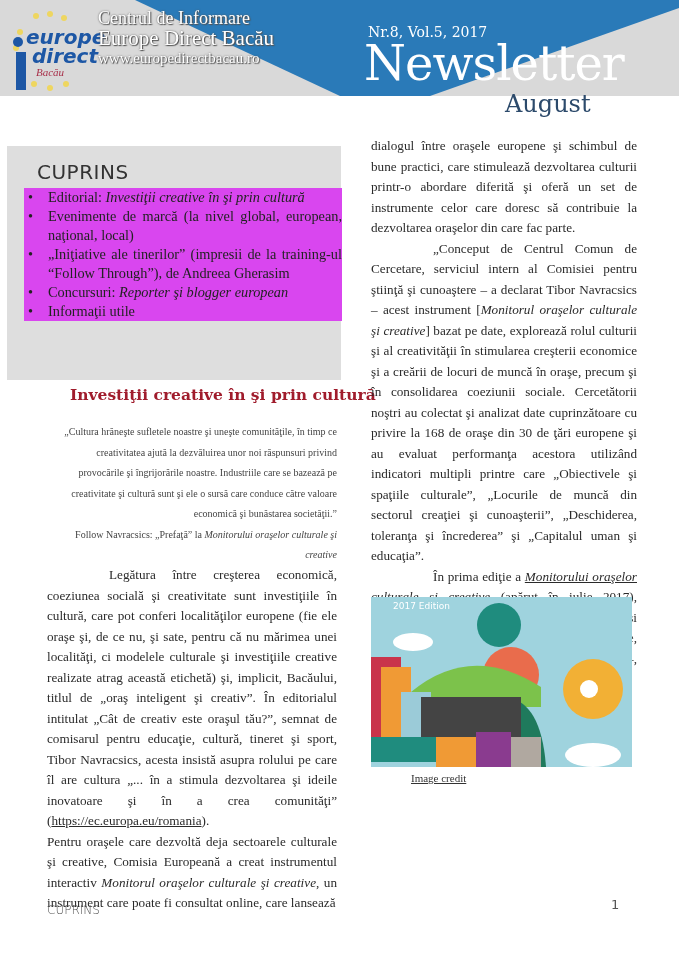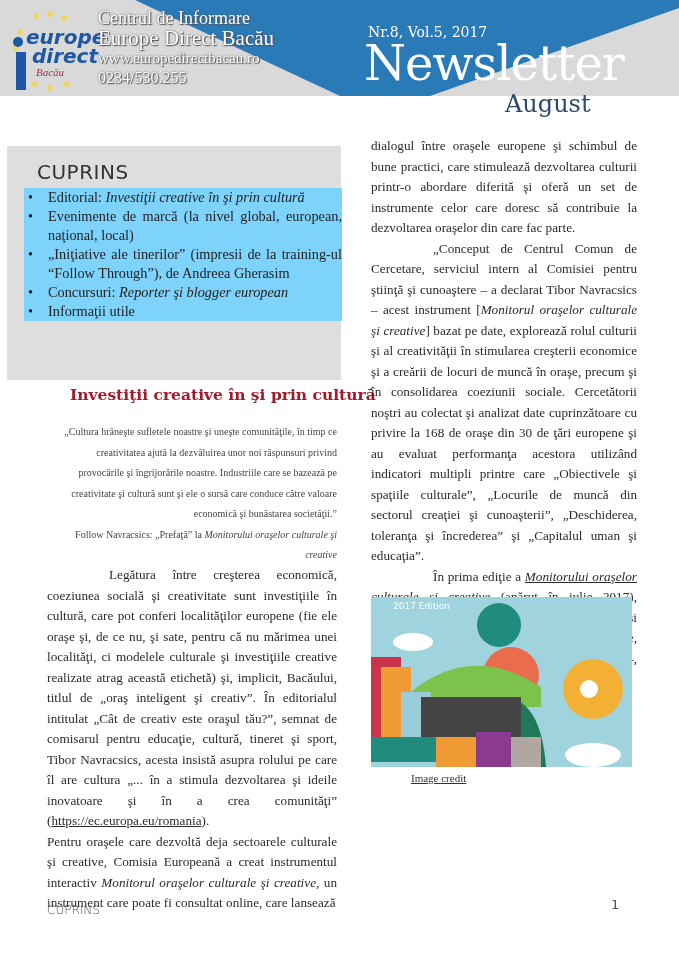--- a/index.html
+++ b/index.html
@@ -17,21 +17,21 @@
   .org .l1 { font-size:18px; line-height:17px; }
   .org .l2 { font-size:21px; line-height:22px; }
   .org .l3 { font-size:15px; line-height:19px; }
   .org .l4 { font-size:16px; line-height:19px; }
   .issue { position:absolute; left:368px; top:24px; font-size:14px; color:#ffffff; font-family:"DejaVu Serif", serif; }
   .nl-title { position:absolute; left:364px; top:36px; font-size:48px; line-height:54px; color:#ffffff; font-family:"DejaVu Serif", serif; letter-spacing:-1px; }
   .month { position:absolute; left:505px; top:84px; font-size:24px; line-height:40px; color:#2c4a6b; font-family:"DejaVu Serif", serif; }
 
   .toc { position:absolute; left:7px; top:146px; width:334px; height:234px; background:#dedede; }
   .toc h2 { margin:0; position:absolute; left:30px; top:14px; font-family:"DejaVu Sans", sans-serif; font-weight:normal; font-size:20px; color:#333; letter-spacing:0.5px; }
-  .toc ul { position:absolute; left:17px; top:42px; width:318px; margin:0; padding:0 0 0 0; list-style:none; background:#7dd3fc; }
+  .toc ul { position:absolute; left:17px; top:42px; width:318px; margin:0; padding:0 0 0 0; list-style:none; background:#d946ef; }
   .toc li { position:relative; padding-left:24px; font-size:14.3px; line-height:19px; text-align:justify; color:#222; font-family:"Liberation Serif", serif; }
   .toc li::before { content:"•"; position:absolute; left:4px; top:0; }
   .toc i { font-style:italic; }
 
   .editorial-title { position:absolute; left:70px; top:385px; font-size:15.5px; font-weight:bold; color:#a01c2c; font-family:"DejaVu Serif", serif; }
   .quote { position:absolute; left:55px; top:422px; width:282px; font-size:10px; line-height:20.5px; text-align:right; color:#444; font-family:"Liberation Serif", serif; }
   .quote i { font-style:italic; }
 
   .col { position:absolute; font-family:"Liberation Serif", serif; font-size:13.2px; line-height:20.5px; color:#2a2a2a; text-align:justify; }
   .col p { margin:0; }
@@ -74,21 +74,20 @@
     <div class="logo-text">
       <span class="e">europe</span>
       <span class="d">direct</span>
       <span class="b">Bacău</span>
     </div>
   </div>
   <div class="org">
     <div class="l1">Centrul de Informare</div>
     <div class="l2">Europe Direct Bacău</div>
     <div class="l3">www.europedirectbacau.ro</div>
-    <div class="l4">0234/530.255</div>
   </div>
   <div class="issue">Nr.8, Vol.5, 2017</div>
   <div class="nl-title">Newsletter</div>
 </div>
 <div class="month">August</div>
 
 <div class="toc">
   <h2>CUPRINS</h2>
   <ul>
     <li><span>Editorial:   </span><i>Investiţii creative în şi prin cultură</i></li>

